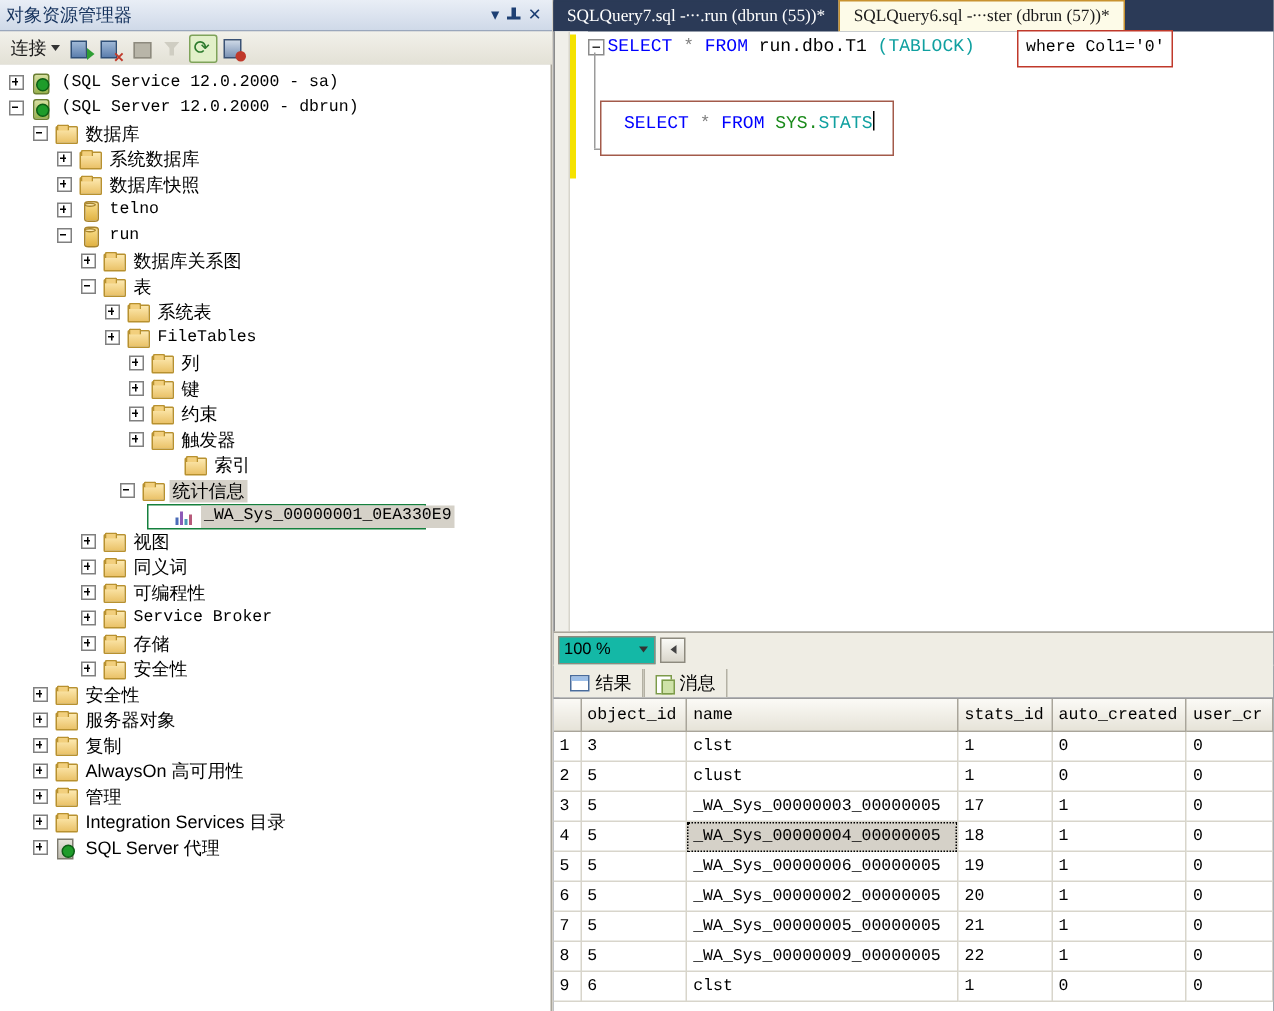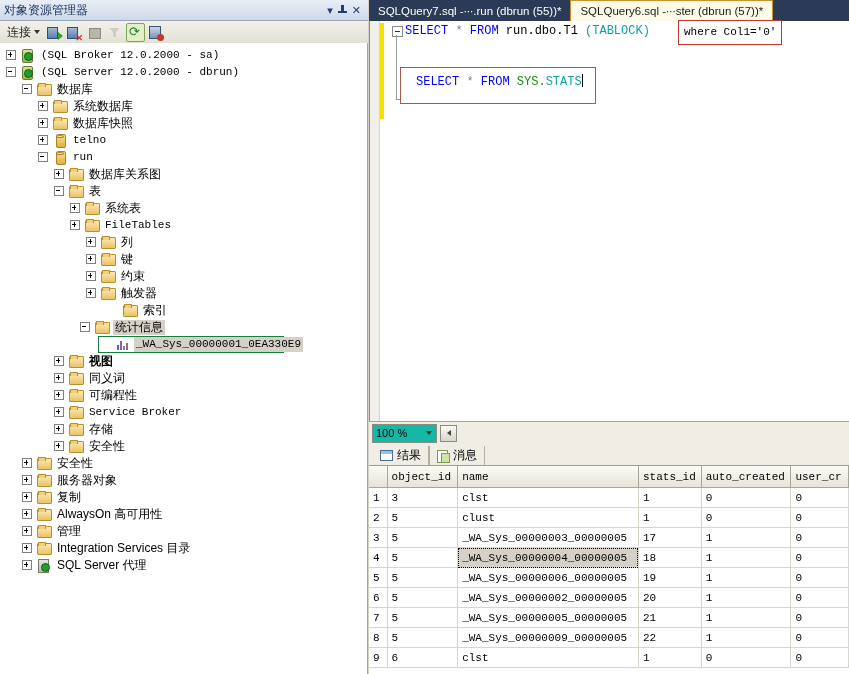--- a/index.html
+++ b/index.html
@@ -106,21 +106,21 @@
   .agentico{width:16px;height:14px;flex:0 0 16px;margin-right:3px;position:relative;}
   .agentico:before{content:"";position:absolute;left:2px;top:0;width:9px;height:12px;background:linear-gradient(#e6e4da,#bfbcae);border:1px solid #7d7a6e;}
   .agentico:after{content:"";position:absolute;left:5px;top:4px;width:7px;height:7px;border-radius:50%;background:#1f9c2a;border:1px solid #0d5e16;}
   .red-box{border:1px solid #15803d;}
 
   
   .right{position:absolute;left:369px;top:0;right:0;bottom:0;background:#293955;}
   .tabstrip{height:21px;background:#2b3a57;display:flex;align-items:flex-end;position:relative;}
   .tab{
     height:20px;display:flex;align-items:center;padding:0 9px;
-    font-family:Liberation Sans, sans-serif;font-size:11.5px;white-space:nowrap;
+    font-family:Liberation Serif, serif;font-size:11.5px;white-space:nowrap;
   }
   .tab.inactive{color:#ffffff;background:#2b3a57;}
   .tab.active{
     color:#1a1a1a;background:#fdfbe8;border:1px solid #c8922f;border-bottom:none;
     margin-bottom:0;
   }
 
   .editor{
     position:absolute;left:0;top:21px;right:0;height:400px;background:#ffffff;
     border-left:1px solid #8b8b8b;
@@ -234,21 +234,21 @@
       <span class="tb-ico ico-discall"></span>
     </div>
 
     <div class="oe-body">
       <div class="tree" id="tree">
           <div class="tnode" style="padding-left: 6px;">
             <span class="expander has plus">
               <span class="vbar"></span>
             </span>
             <span class="srvico"></span>
-            <span class="nlabel mono">(SQL Broker 12.0.2000 - sa)</span>
+            <span class="nlabel mono">(SQL Service 12.0.2000 - sa)</span>
           </div>
           <div class="tnode" style="padding-left: 6px;">
             <span class="expander has"></span>
             <span class="srvico"></span>
             <span class="nlabel mono">(SQL Server 12.0.2000 - dbrun)</span>
           </div>
           <div class="tnode" style="padding-left: 22px;">
             <span class="expander has"></span>
             <span class="folder"></span>
             <span class="nlabel">数据库</span>
@@ -346,21 +346,21 @@
           <div class="tnode sel red-box" style="padding-left: 2px; margin-left: 98px; width: 186px; box-sizing: border-box;">
             <span class="expander"></span>
             <span class="statico">
               <i></i>
               <i></i>
               <i></i>
               <i></i>
             </span>
             <span class="nlabel mono">_WA_Sys_00000001_0EA330E9</span>
           </div>
-          <div class="tnode" style="padding-left: 54px; font-weight: bold;">
+          <div class="tnode" style="padding-left: 54px;">
             <span class="expander has plus">
               <span class="vbar"></span>
             </span>
             <span class="folder"></span>
             <span class="nlabel">视图</span>
           </div>
           <div class="tnode" style="padding-left: 54px;">
             <span class="expander has plus">
               <span class="vbar"></span>
             </span>

